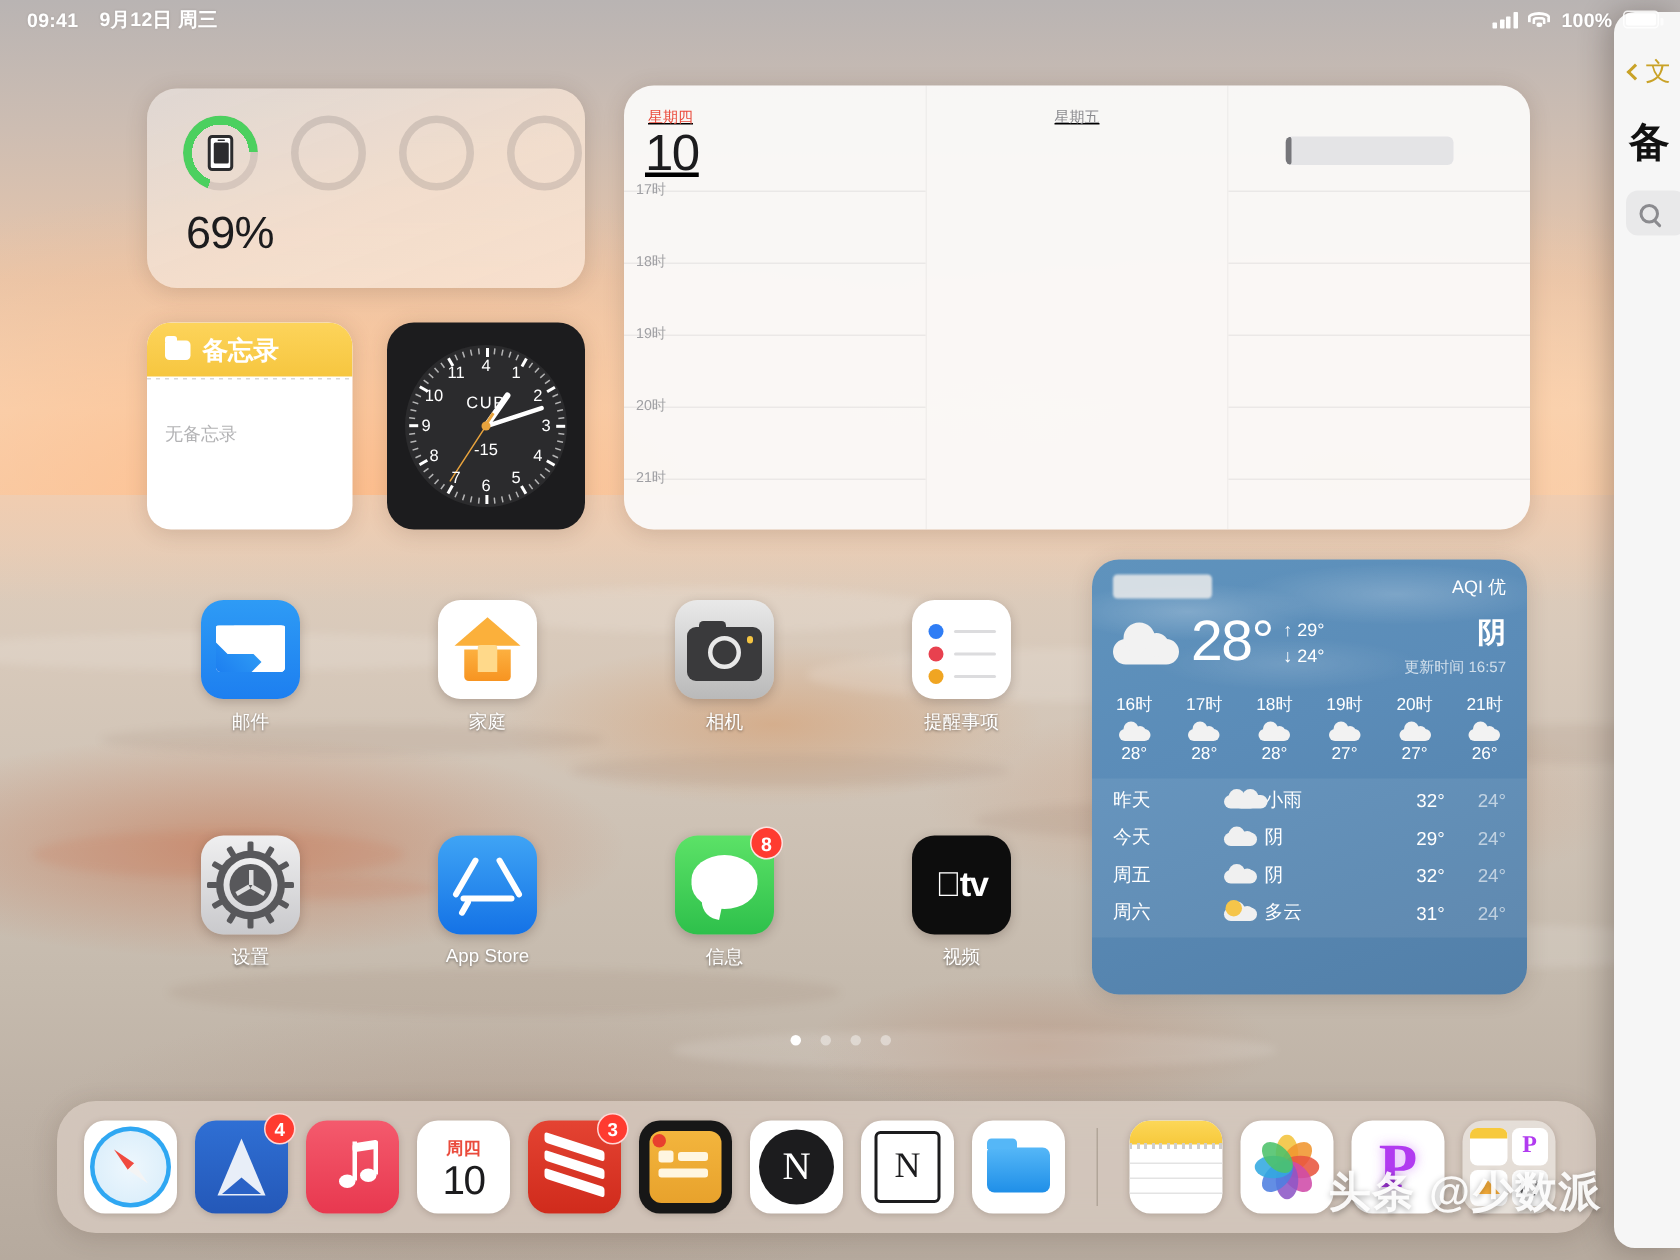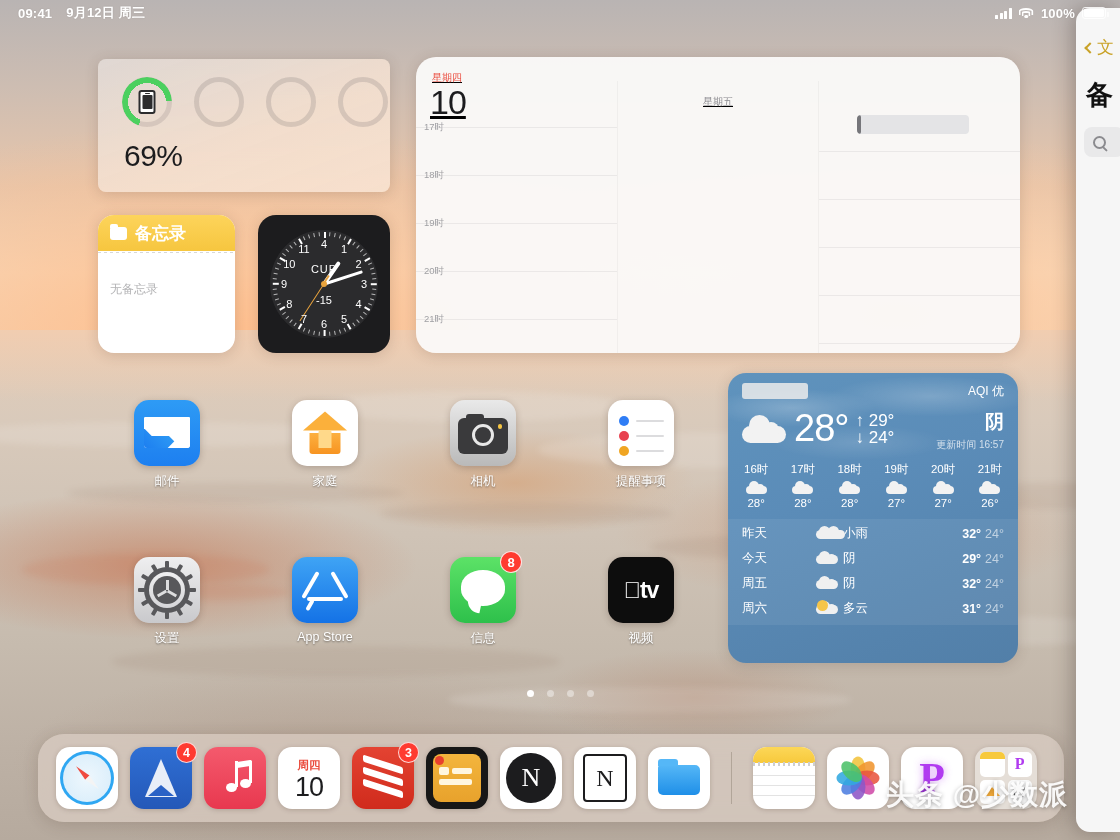--- a/index.html
+++ b/index.html
@@ -63,21 +63,21 @@
   .wifi s:nth-child(3){ width:3.5px; height:3.5px; top:7px; border-radius:50%;
                         background:#fff; border:none; }
   .batt { width:24px; height:12px; border:1.4px solid rgba(255,255,255,.85);
           border-radius:3px; position:relative; }
   .batt::after { content:''; position:absolute; right:-3.5px; top:3.5px;
                  width:2px; height:5px; background:rgba(255,255,255,.7);
                  border-radius:0 1px 1px 0; }
   .batt i { position:absolute; inset:1.4px; background:#fff; border-radius:1.4px; }
 
   
-  .widget { position:absolute; border-radius:8px; overflow:hidden;
+  .widget { position:absolute; border-radius:20px; overflow:hidden;
             box-shadow:0 2px 14px rgba(70,50,40,.18); }
 
   
   #w-battery { left:98px; top:59px; width:292px; height:133px;
                background:linear-gradient(160deg, rgba(226,219,215,.88) 0%, rgba(244,224,208,.9) 55%, rgba(248,226,208,.92) 100%);
                backdrop-filter:blur(18px); }
   .batt-rings { display:flex; gap:22px; padding:18px 0 0 24px; }
   .ring { width:50px; height:50px; border-radius:50%;
           border:5px solid rgba(150,140,135,.3); position:relative; }
   .ring.active { border-color:rgba(150,140,135,.25); }
@@ -133,21 +133,21 @@
   .hand.sec::after { content:''; position:absolute; left:-.3px; bottom:-10px;
     width:2px; height:11px; background:#e8a33d; }
   .cf-pin { position:absolute; left:50%; top:50%; transform:translate(-50%,-50%);
     width:6px; height:6px; border-radius:50%; background:#e8a33d; }
 
   
   #w-cal { left:416px; top:57px; width:604px; height:296px;
            background:rgba(250,249,248,.96); border-radius:20px; }
   .cal-cols { display:flex; height:100%; }
   .cal-col { flex:1; position:relative;text-decoration:underline; }
-  .cal-col + .cal-col { border-left:1px solid rgba(0,0,0,.035);margin-top:24px; }
+  .cal-col + .cal-col { border-left:1px solid rgba(0,0,0,.035); }
   .cal-dayname { font-size:10px; color:#8b8b8f; text-align:center; padding-top:14px;
                  font-weight:500; }
   .cal-col.today .cal-dayname { color:#ea4b3c; text-align:left; padding-left:16px; }
   .cal-daynum { font-size:34px; color:#1c1c1e; font-weight:300; padding-left:14px;
                 line-height:34px; letter-spacing:-1px; }
   .cal-grid { position:absolute; left:0; right:0; top:62px; bottom:6px; }
   .cal-row { position:absolute; left:0; right:0; height:1px; background:rgba(0,0,0,.06); }
   .cal-hr { position:absolute; left:8px; font-size:9.5px; color:#a0a0a4;
             transform:translateY(-50%); }
   .cal-lane { position:absolute; left:38px; right:4px; top:0; bottom:0; }
@@ -172,21 +172,21 @@
   .wx-aqi { position:absolute; right:14px; top:10px; color:#fff; font-size:12px; }
   .wx-main { position:relative; display:flex; align-items:flex-start;
              padding:10px 14px 0; }
   .cloud-ic { position:relative; width:44px; height:28px; flex:none; margin-top:6px; }
   .cloud-ic b { position:absolute; background:#f2f2f2; border-radius:50%; }
   .cloud-ic b:nth-child(1){ left:0; bottom:0; width:44px; height:17px; border-radius:9px; }
   .cloud-ic b:nth-child(2){ left:7px; bottom:7px; width:21px; height:21px; }
   .cloud-ic b:nth-child(3){ left:21px; bottom:5px; width:16px; height:16px; }
   .wx-temp { font-size:38px; color:#fff; font-weight:500; line-height:38px;
              margin-left:8px; letter-spacing:-1px; }
-  .wx-hl { margin-left:7px; margin-top:3px; color:#fff; font-size:17px; line-height:17px; }
+  .wx-hl { margin-left:7px; margin-top:3px; color:#fff; font-size:12px; line-height:17px; }
   .wx-right { margin-left:auto; text-align:right; }
   .wx-cond { color:#fff; font-size:19px; font-weight:600; }
   .wx-upd { color:rgba(255,255,255,.72); font-size:10px; margin-top:3px; }
   .wx-tip { position:relative; text-align:center; color:#fff; font-size:12.5px;
             margin-top:10px; }
   .wx-hours { position:relative; display:flex; justify-content:space-between;
               padding:10px 16px 0; }
   .wx-h { text-align:center; color:#fff; font-size:11.5px; }
   .wx-h .c { margin:4px auto 3px; width:21px; height:13px; position:relative; }
   .wx-h .c b { position:absolute; background:#f2f2f2; border-radius:50%; }
@@ -197,21 +197,21 @@
              background:rgba(255,255,255,.07); padding:2px 0 4px; }
   .wx-d { display:flex; align-items:center; padding:4px 14px; color:#fff; font-size:12.5px; }
   .wx-d .nm { width:74px;font-family:Liberation Mono, monospace; }
   .wx-d .ic { width:22px; height:14px; position:relative; margin-right:5px; }
   .wx-d .ic b { position:absolute; background:#f0f0f0; border-radius:50%; }
   .wx-d .ic b:nth-child(1){ left:0; bottom:2px; width:22px; height:9px; border-radius:4.5px; }
   .wx-d .ic b:nth-child(2){ left:3px; bottom:4px; width:11px; height:11px; }
   .wx-d .ic b:nth-child(3){ left:11px; bottom:3px; width:9px; height:9px; }
   .wx-d.sun .ic b:nth-child(4){ left:1px; bottom:5px; width:11px; height:11px; background:#f5c54a; }
   .wx-d .cond { flex:1; }
-  .wx-d .hi { font-weight:700; margin-right:4px; }
+  .wx-d .hi { font-weight:400; margin-right:22px; }
   .wx-d .lo { color:rgba(255,255,255,.6); }
   .rain-drops b { position:absolute; width:2px; height:4px; background:#dfe9f2;
                   border-radius:1px; bottom:-3px; }
 
   
   .appicon { position:absolute; width:120px; text-align:center; }
   .ai-img { width:66px; height:66px; margin:0 auto; border-radius:15px;
             position:relative; box-shadow:0 2px 7px rgba(60,40,30,.25); }
   .ai-label { margin-top:7px; font-size:12.5px; color:#fff;
               text-shadow:0 1px 2px rgba(0,0,0,.45); }

